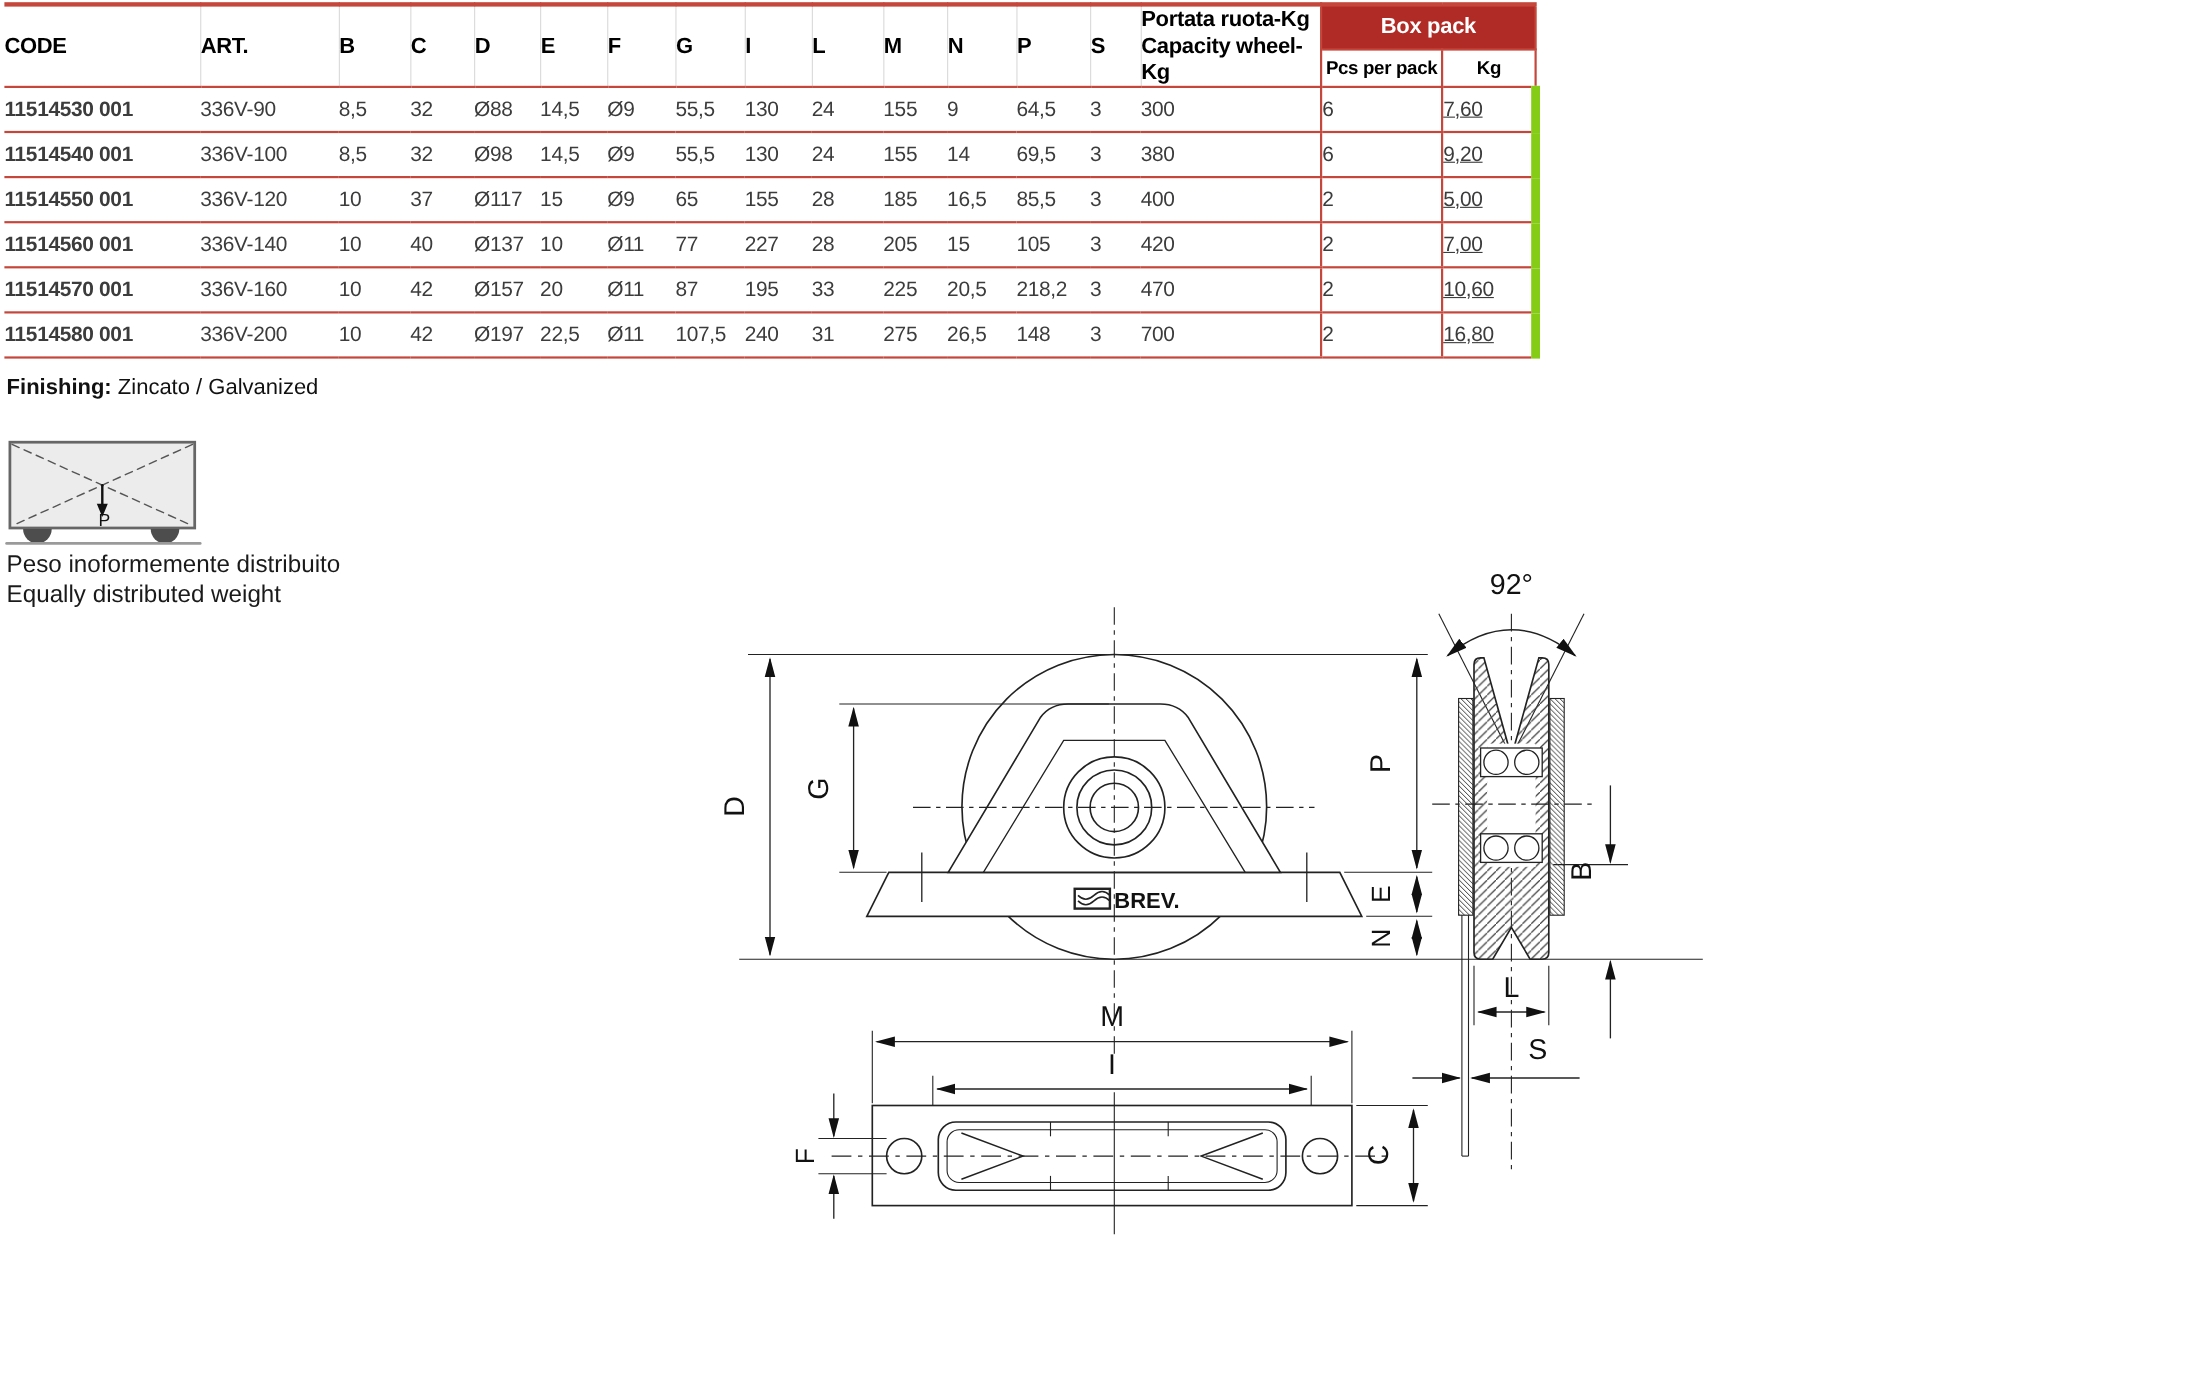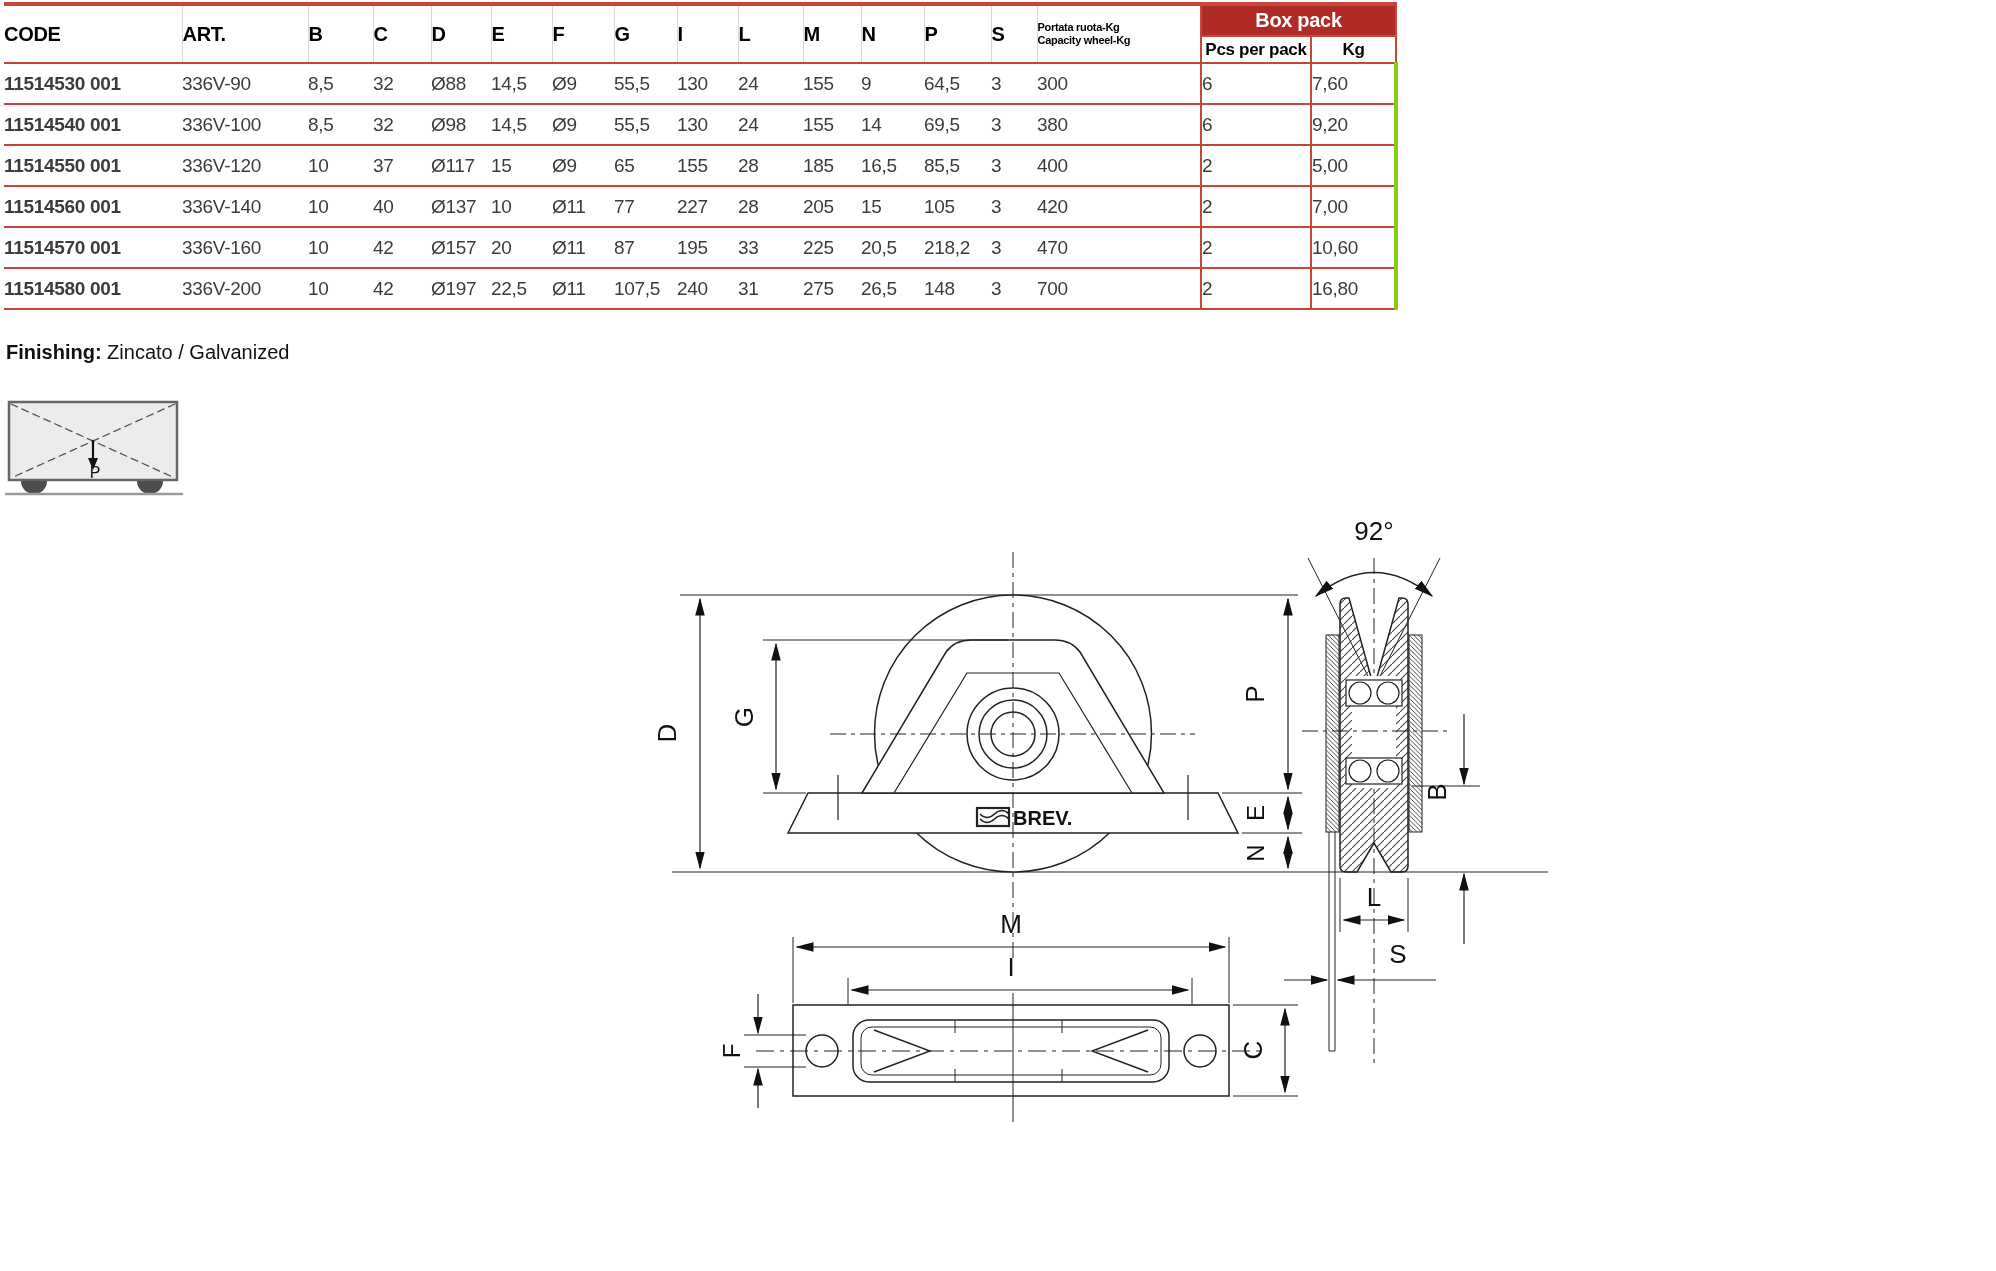--- a/index.html
+++ b/index.html
@@ -5,35 +5,35 @@
   html,body{margin:0;padding:0;background:#fff;}
   #page{position:relative;width:1780px;height:1271px;background:#fff;overflow:hidden;
         font-family:"Liberation Sans",sans-serif;color:#111;}
 
   
   table.spec{position:absolute;left:4px;top:2px;width:1392px;border-collapse:collapse;
              table-layout:fixed;border-top:4px solid #c5473c;letter-spacing:-0.3px;}
   table.spec th,table.spec td{padding:0;margin:0;vertical-align:middle;}
   th.hletter,th.hcode{font-size:20px;font-weight:bold;text-align:left;padding-left:8px;
              border-right:1px solid #d9d9d9;border-bottom:2px solid #c5473c;color:#000;}
-  th.hcap{font-size:11px;font-weight:bold;text-align:left;padding-left:8px;line-height:1.2;
+  th.hcap{font-size:20px;font-weight:bold;text-align:left;padding-left:8px;line-height:1.2;
              border-right:2px solid #c5473c;border-bottom:2px solid #c5473c;color:#000;}
   th.banner{background:#b02a26;color:#fff;font-size:20px;font-weight:bold;text-align:center;
              border-bottom:2px solid #c5473c;border-right:2px solid #c5473c;}
   th.sub{font-size:17px;font-weight:bold;text-align:center;padding-left:10px;
              border-bottom:2px solid #c5473c;border-right:2px solid #c5473c;color:#000;}
   tr.hrow1{height:32px;} tr.hrow2{height:27px;}
   tr.drow{height:41px;}
   tr.drow td{border-bottom:2px solid #c5473c;font-size:19px;color:#3c3c3c;text-align:left;}
   td.code{font-weight:bold;color:#000;padding-left:8px;font-size:19px;}
   td.art{font-weight:normal;color:#000;padding-left:8px;font-size:19px;}
   td.num{padding-left:8px;}
   td.cap{padding-left:8px;}
   td.pcs{padding-left:14px;border-left:2px solid #c5473c;}
-  td.kgv{text-align:right;padding-right:26px;border-left:2px solid #c5473c;border-right:4px solid #84cc16;}
+  td.kgv{text-align:right;padding-right:26px;border-left:2px solid #c5473c;border-right:8px solid #84cc16;text-decoration:underline;}
 
   
   #finishing{position:absolute;left:6px;top:341px;font-size:20px;color:#111;}
   #finishing b{font-weight:bold;}
 
   
   #weightnote{position:absolute;left:6px;top:500px;font-size:22px;line-height:1.22;color:#1a1a1a;}
 
   svg text{font-family:"Liberation Sans",sans-serif;}
 </style>
@@ -217,20 +217,24 @@
       <line x1="175" y1="404" x2="11" y2="478" stroke="#555" stroke-width="1.3" stroke-dasharray="7 5"></line>
       <line x1="93" y1="441" x2="93" y2="464" stroke="#111" stroke-width="2.2"></line>
       <path d="M93,470 L88,458 L98,458 Z" fill="#111"></path>
       <path d="M21,481 a12,12 0 0 0 26,0 Z" fill="#4d4d4d"></path>
       <path d="M137,481 a12,12 0 0 0 26,0 Z" fill="#4d4d4d"></path>
       <line x1="6" y1="494" x2="182" y2="494" stroke="#9a9a9a" stroke-width="2.5"></line>
       <text x="95" y="478" font-size="16" text-anchor="middle" fill="#111">P</text>
     </g>
   </svg>
 
+  <div id="weightnote">
+    <div>Peso inoformemente distribuito</div>
+    <div>Equally distributed weight</div>
+  </div>
 
   <svg style="position:absolute;left:560px;top:395px;" width="1060" height="790" viewBox="560 395 1060 790">
     <defs>
       <marker id="arw" viewBox="0 0 12 8" refX="11" refY="4" markerWidth="15" markerHeight="10" orient="auto-start-reverse">
         <path d="M0,0.8 L12,4 L0,7.2 Z" fill="#111"></path>
       </marker>
       <pattern id="h1" width="8" height="8" patternUnits="userSpaceOnUse">
         <path d="M0,8 L8,0" stroke="#444" stroke-width="1.1"></path>
       </pattern>
       <pattern id="h2" width="4.5" height="4.5" patternUnits="userSpaceOnUse">

